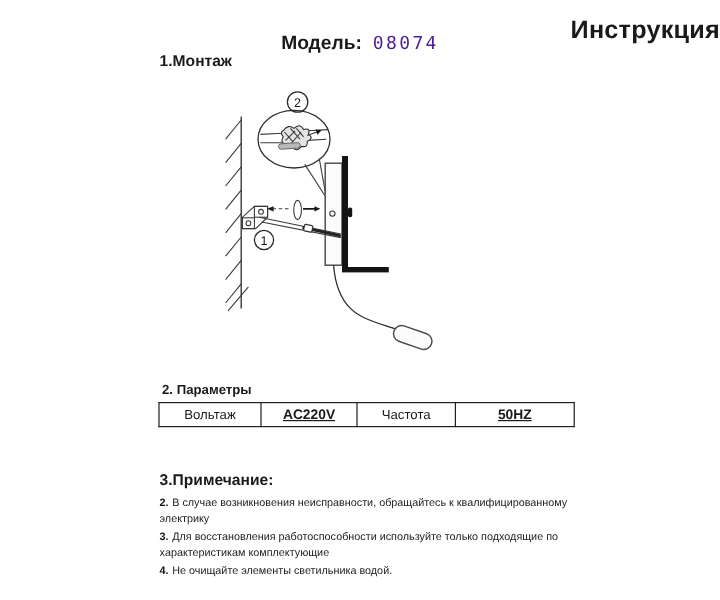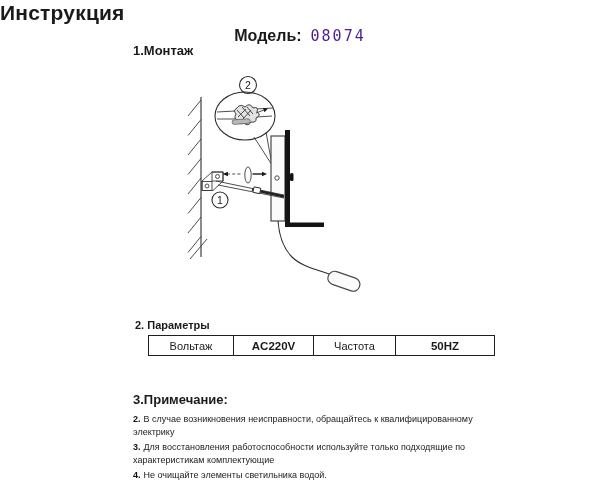--- a/index.html
+++ b/index.html
@@ -4,50 +4,50 @@
 <style>
   html,body{margin:0;padding:0;}
   body{
     width:600px;height:500px;background:#ffffff;
     font-family:"Liberation Sans",sans-serif;color:#1a1a1a;
     -webkit-font-smoothing:antialiased;
   }
   .page{position:relative;width:600px;height:500px;overflow:hidden;background:#fff;}
 
   .title{
-    position:absolute;top:1px;left:0;width:600px;text-align:left;
+    position:absolute;top:14px;left:0;width:600px;text-align:right;
     font-size:21px;font-weight:bold;letter-spacing:0.2px;
   }
   .model-row{
     position:absolute;top:27px;left:0;width:600px;
     display:flex;justify-content:center;align-items:baseline;gap:9px;
   }
   .model-label{font-size:16px;font-weight:bold;}
   .model-value{
     font-family:"DejaVu Sans Mono",monospace;font-size:15px;font-weight:400;
     letter-spacing:2px;color:#4c1d95;
   }
 
   .sec{position:absolute;font-weight:bold;}
   .sec-montage{left:133px;top:43px;font-size:13px;}
   .sec-params{left:135px;top:319px;font-size:11px;}
   .sec-notes{left:133px;top:392px;font-size:13px;}
 
   .diagram{position:absolute;left:180px;top:62px;width:220px;height:262px;}
 
   .params-table{
-    position:absolute;left:148px;top:335px;border-collapse:collapse;
+    position:absolute;left:132px;top:335px;border-collapse:collapse;
     table-layout:fixed;width:346px;
   }
   .params-table td{
     border:1.6px solid #1f1f1f;text-align:center;vertical-align:middle;
     padding:0;height:19px;font-size:11px;overflow:hidden;white-space:nowrap;
   }
   .params-table tr.r2 td{height:20px;}
-  .params-table td.val{font-weight:bold;font-size:11.5px;}
+  .params-table td.val{font-weight:bold;font-size:11.5px;text-decoration:underline;}
   .params-table td.power{text-align:left;padding-left:18px;font-size:12px;}
 
   .notes{position:absolute;left:133px;top:413px;width:360px;}
   .note{font-size:9px;line-height:12.5px;margin-bottom:3px;color:#222;}
   .note .note-num{font-weight:bold;margin-right:3px;color:#111;}
 
   svg .ln{stroke:#2e2e2e;stroke-width:1.1;fill:none;}
   svg .thin{stroke:#3a3a3a;stroke-width:0.9;fill:none;}
   svg .blk{fill:#141414;stroke:none;}
   svg .wht{fill:#fbfbfb;stroke:#4a4a4a;stroke-width:1.2;}

